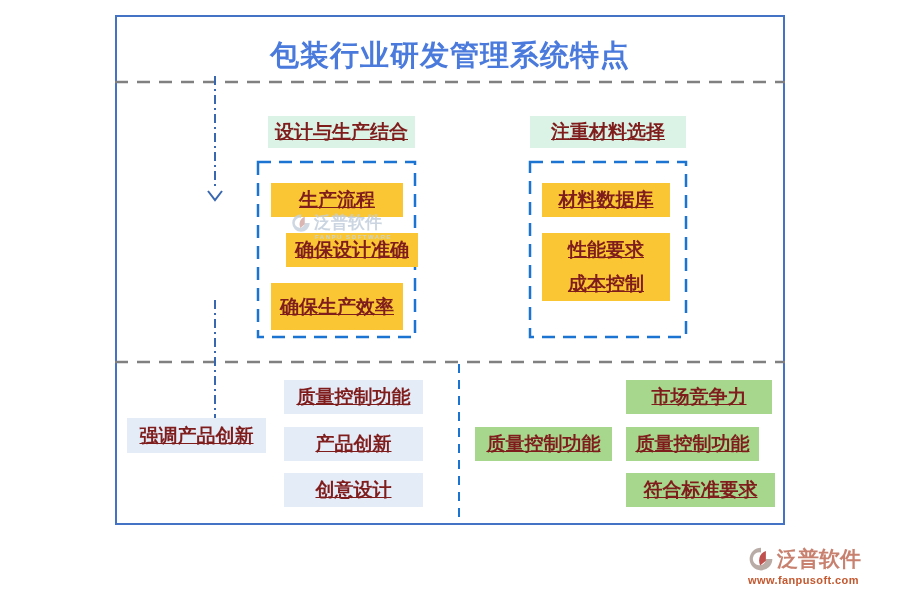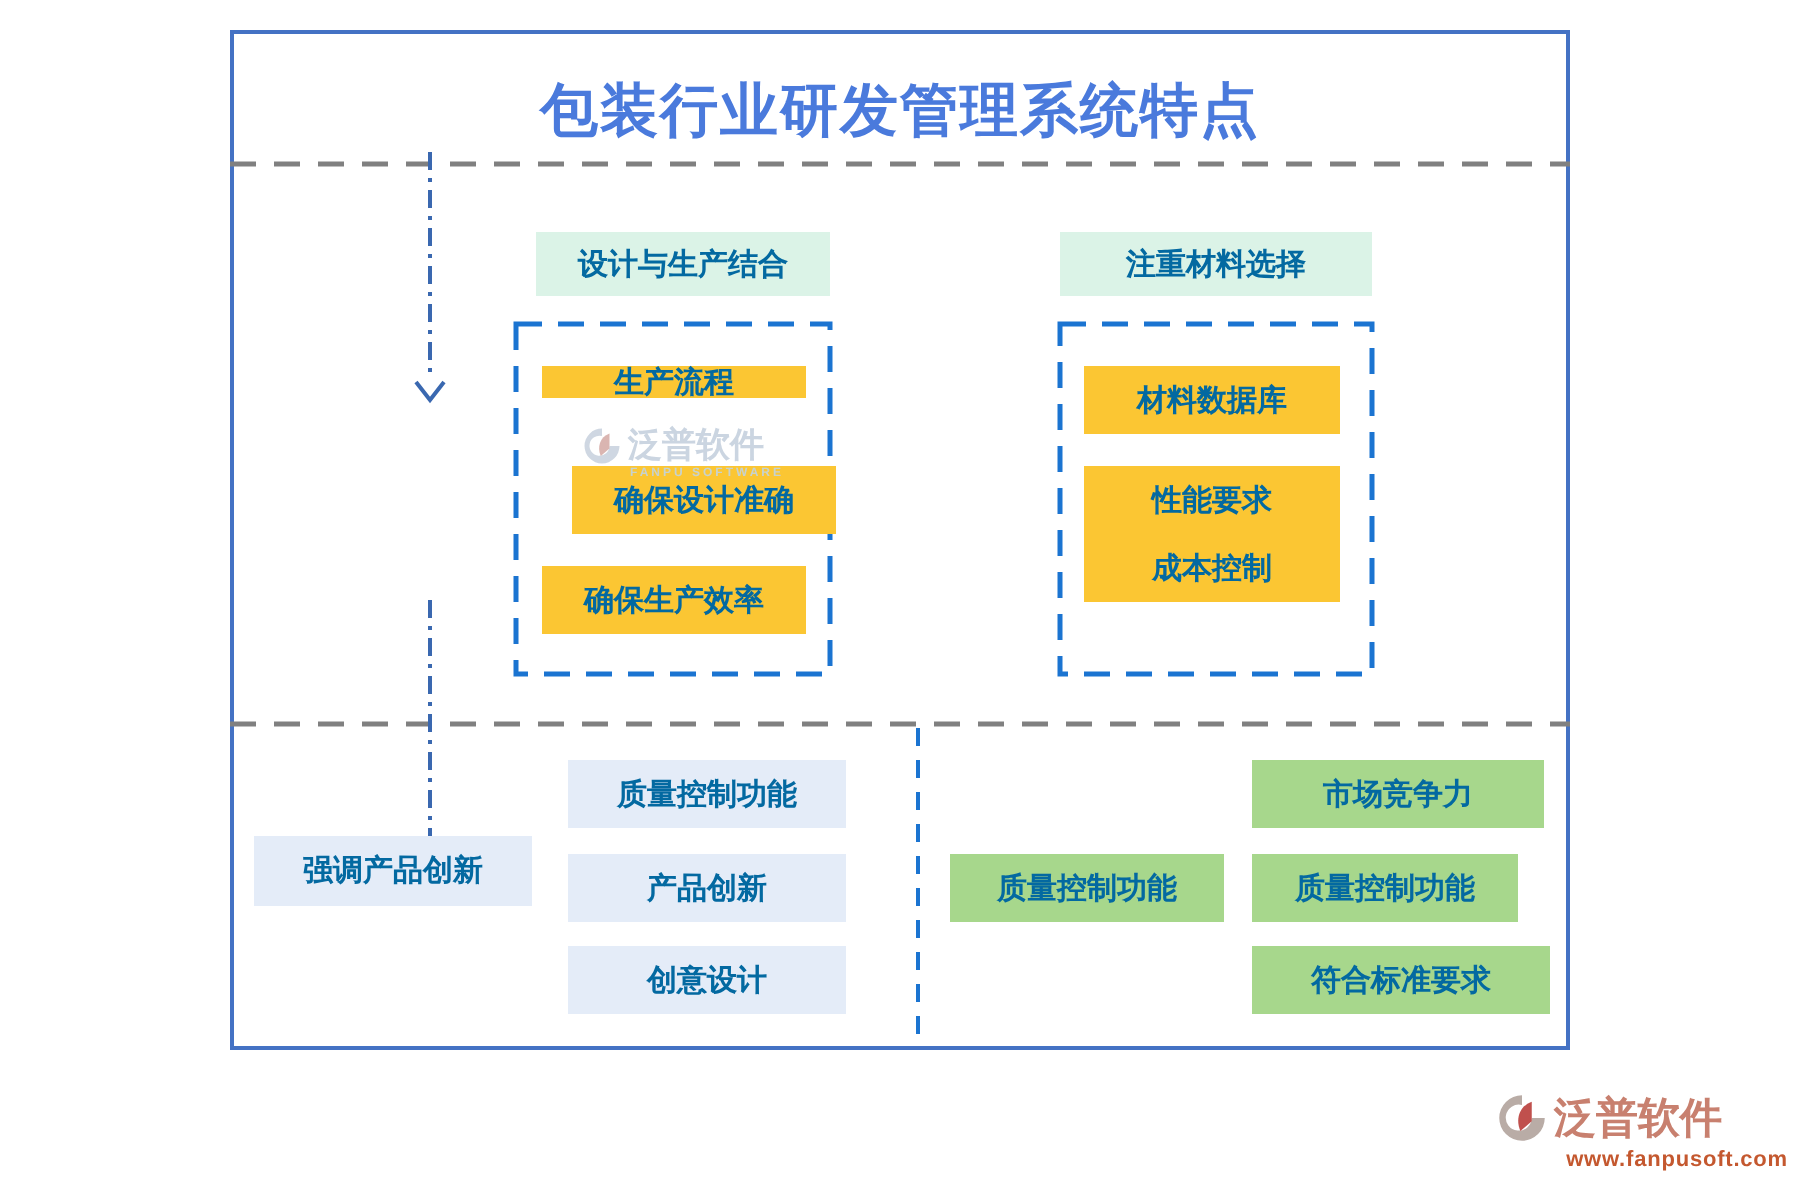--- a/index.html
+++ b/index.html
@@ -31,24 +31,25 @@
     position: absolute;
     left: 0; top: 0;
     width: 900px; height: 600px;
     pointer-events: none;
   }
   .node {
     position: absolute;
     display: flex;
     align-items: center;
     justify-content: center;
-    font-size: 15px;
+    font-size: 19px;
     font-weight: 700;
-    color: #0369a1;
+    color: #7f1d1d;
     white-space: nowrap;
+    text-decoration: underline;
   }
   .mint   { background: #DBF3E7; }
   .yellow { background: #FBC633; }
   .lav    { background: #E4ECF8; }
   .green  { background: #A7D78C; }
 
   
   .watermark {
     position: absolute;
     left: 291px; top: 211px;
@@ -83,21 +84,21 @@
     font-weight: 700;
     color: #C8806F;
     white-space: nowrap;
   }
   .fb-url {
     font-size: 11px;
     font-weight: 700;
     letter-spacing: 0.4px;
     color: #C4582F;
     margin-top: 1px;
-    text-align: right;
+    text-align: left;
     white-space: nowrap;
   }
 </style>
 </head>
 <body>
 
 <div class="canvas">
 
   <div class="outer-frame"></div>
 
@@ -113,23 +114,23 @@
     <line x1="215" y1="76" x2="215" y2="190" stroke="#3A68B0" stroke-width="2" stroke-dasharray="9 4 2 4"></line>
     <polyline points="208,191 215,200 222,191" fill="none" stroke="#3A68B0" stroke-width="2"></polyline>
 
     <line x1="215" y1="300" x2="215" y2="427" stroke="#3A68B0" stroke-width="2" stroke-dasharray="9 4 2 4"></line>
 
     <rect x="258" y="162" width="157" height="175" fill="none" stroke="#1B74D1" stroke-width="2.5" stroke-dasharray="13 8"></rect>
     <rect x="530" y="162" width="156" height="175" fill="none" stroke="#1B74D1" stroke-width="2.5" stroke-dasharray="13 8"></rect>
   </svg>
 
   <div class="node mint" style="left:268px;top:116px;width:147px;height:32px">设计与生产结合</div>
-  <div class="node yellow" style="left:271px;top:183px;width:132px;height:16px">生产流程</div>
+  <div class="node yellow" style="left:271px;top:183px;width:132px;height:34px">生产流程</div>
   <div class="node yellow" style="left:286px;top:233px;width:132px;height:34px">确保设计准确</div>
-  <div class="node yellow" style="left:271px;top:283px;width:132px;height:34px">确保生产效率</div>
+  <div class="node yellow" style="left:271px;top:283px;width:132px;height:47px">确保生产效率</div>
 
   <div class="node mint" style="left:530px;top:116px;width:156px;height:32px">注重材料选择</div>
   <div class="node yellow" style="left:542px;top:183px;width:128px;height:34px">材料数据库</div>
   <div class="node yellow" style="left:542px;top:233px;width:128px;height:34px">性能要求</div>
   <div class="node yellow" style="left:542px;top:267px;width:128px;height:34px">成本控制</div>
 
   <div class="node lav" style="left:127px;top:418px;width:139px;height:35px">强调产品创新</div>
   <div class="node lav" style="left:284px;top:380px;width:139px;height:34px">质量控制功能</div>
   <div class="node lav" style="left:284px;top:427px;width:139px;height:34px">产品创新</div>
   <div class="node lav" style="left:284px;top:473px;width:139px;height:34px">创意设计</div>

